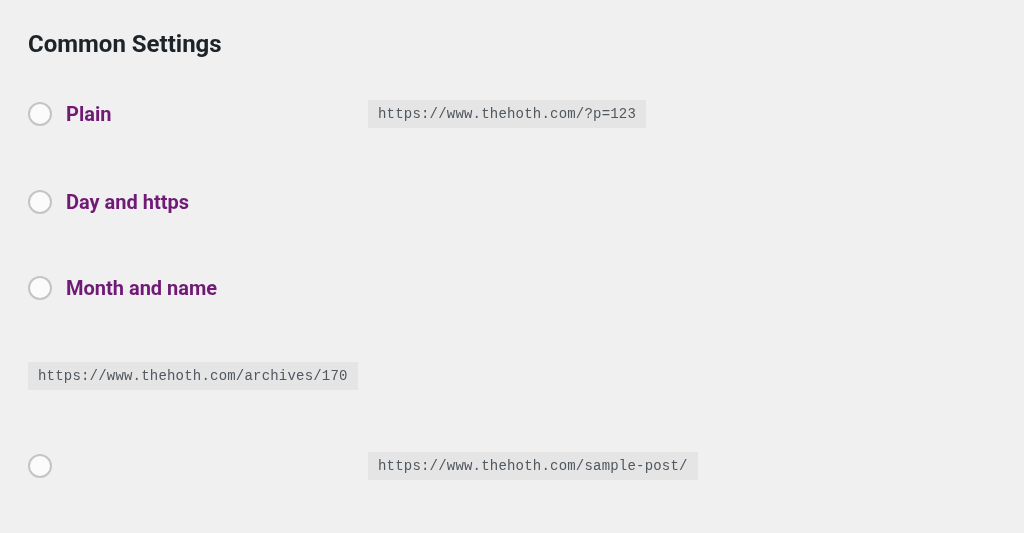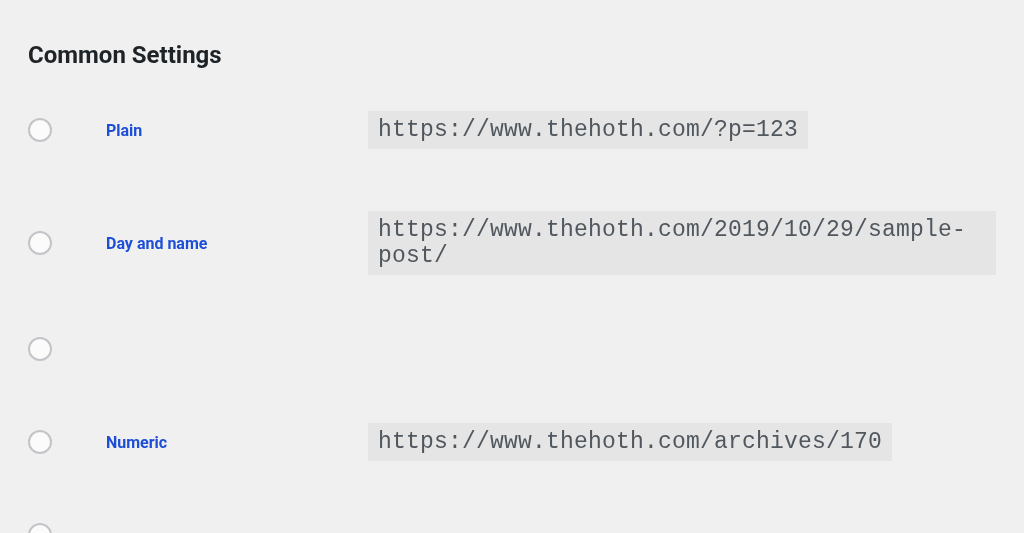--- a/index.html
+++ b/index.html
@@ -13,21 +13,20 @@
       width: 1024px;
       height: 533px;
       padding: 30px 28px;
       color: #1d2327;
     }
     .section-title {
       font-size: 24px;
       font-weight: 700;
       color: #1d2327;
       margin-bottom: 42px;
-      margin-top: 11px;
     }
     .options-container {
       display: flex;
       flex-direction: column;
       gap: 62px;
     }
     .option-row {
       display: flex;
       align-items: center;
       width: 100%;
@@ -55,29 +54,28 @@
       position: absolute;
       top: 50%;
       left: 50%;
       transform: translate(-50%, -50%);
       width: 10px;
       height: 10px;
       background: #2271b1;
       border-radius: 50%;
     }
     .option-label {
-      font-size: 16px;
+      font-size: 20px;
       font-weight: 700;
-      color: #1d4ed8;
+      color: #701a75;
       cursor: pointer;
-      margin-left: 40px;
     }
     .option-example {
       font-family: "SFMono-Regular", Menlo, Consolas, "Liberation Mono", monospace;
-      font-size: 23px;
+      font-size: 14px;
       color: #50575e;
       background: #e5e5e5;
       padding: 6px 10px;
       display: inline-block;
       max-width: 100%;
       letter-spacing: 0.2px;
     }
   </style>
 </head>
 <body>
@@ -90,38 +88,35 @@
     <div class="option-control">
       <input type="radio" name="permalink" class="radio" style="">
       <label class="option-label">Plain</label>
     </div>
     <code class="option-example">https://www.thehoth.com/?p=123</code>
   </div>
 
   <div class="option-row">
     <div class="option-control">
       <input type="radio" name="permalink" class="radio" style="">
-      <label class="option-label">Day and name</label>
-    </div>
-    <code class="option-example">https://www.thehoth.com/2019/10/29/sample-post/</code>
-  </div>
-
-  <div class="option-row">
-    <div class="option-control">
-      <input type="radio" name="permalink" class="radio" style="">
+      <label class="option-label">Day and https</label>
     </div>
   </div>
 
   <div class="option-row">
     <div class="option-control">
       <input type="radio" name="permalink" class="radio" style="">
-      <label class="option-label">Numeric</label>
+      <label class="option-label">Month and name</label>
     </div>
+  </div>
+
+  <div class="option-row">
     <code class="option-example">https://www.thehoth.com/archives/170</code>
   </div>
 
   <div class="option-row">
     <div class="option-control">
       <input type="radio" name="permalink" class="radio" style="">
     </div>
+    <code class="option-example">https://www.thehoth.com/sample-post/</code>
   </div>
 
 </div>
 
 </body></html>

